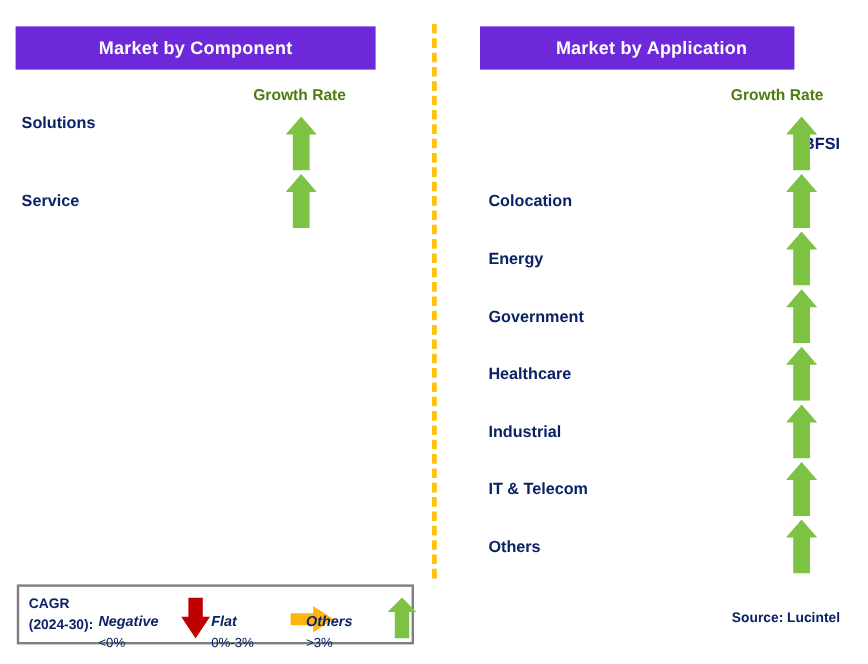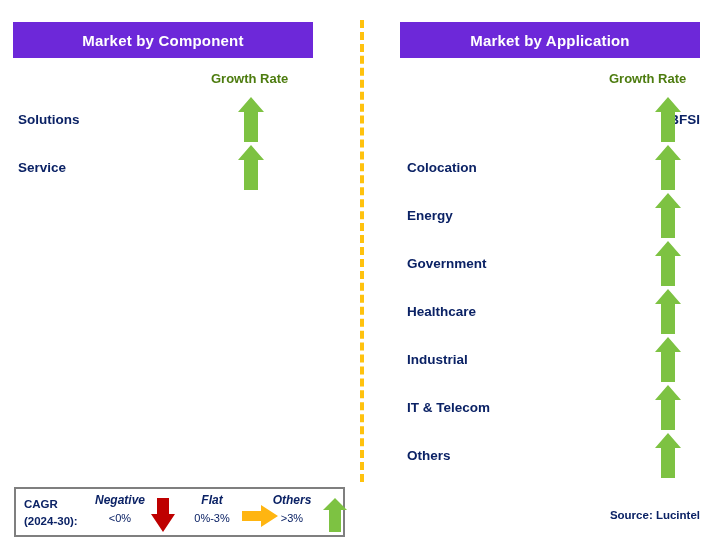--- a/index.html
+++ b/index.html
@@ -22,21 +22,21 @@
     background: #6d28d9;
     color: #ffffff;
     font-size: 15px;
     font-weight: bold;
     display: flex;
     align-items: center;
     justify-content: center;
     letter-spacing: 0.2px;
   }
   .panel-header.left  { left: 13px;  width: 300px; }
-  .panel-header.right { left: 400px; width: 300px; }
+  .panel-header.right { left: 400px; width: 238px; padding-left: 24px; }
 
   .growth-label {
     position: absolute;
     font-size: 13px;
     font-weight: bold;
     color: #4d7c0f;
     white-space: nowrap;
   }
   .growth-label.left  { left: 211px; top: 71px; }
   .growth-label.right { left: 609px; top: 71px; }
@@ -103,22 +103,21 @@
     left: 8px;
     top: 7px;
     font-size: 11.5px;
     font-weight: bold;
     color: #0b2265;
     line-height: 17px;
     white-space: nowrap;
   }
   .legend-group {
     position: absolute;
-    top: 3px;
-    text-align: center;
+    top: 21px;
     white-space: nowrap;
   }
   .legend-term {
     font-size: 12px;
     font-style: italic;
     font-weight: bold;
     color: #0b2265;
     display: block;
     line-height: 16px;
   }
@@ -158,21 +157,21 @@
 </div>
 
 <div class="panel-header right">
   <span>Market by Application</span>
 </div>
 
 <div class="growth-label left">Growth Rate</div>
 
 <div class="growth-label right">Growth Rate</div>
 
-<div class="row row-left" style="top:95px;">
+<div class="row row-left" style="top:78px;">
   <span class="row-label">Solutions</span>
 </div>
 <div class="arrow-cell left" style="top:95px; height:48px;">
   <svg class="arrow-up" viewBox="0 0 26 45">
     <polygon points="13,0 26,15 20,15 20,45 6,45 6,15 0,15" fill="#7DC242"></polygon>
   </svg>
 </div>
 
 <div class="row row-left" style="top:143px;">
   <span class="row-label">Service</span>

